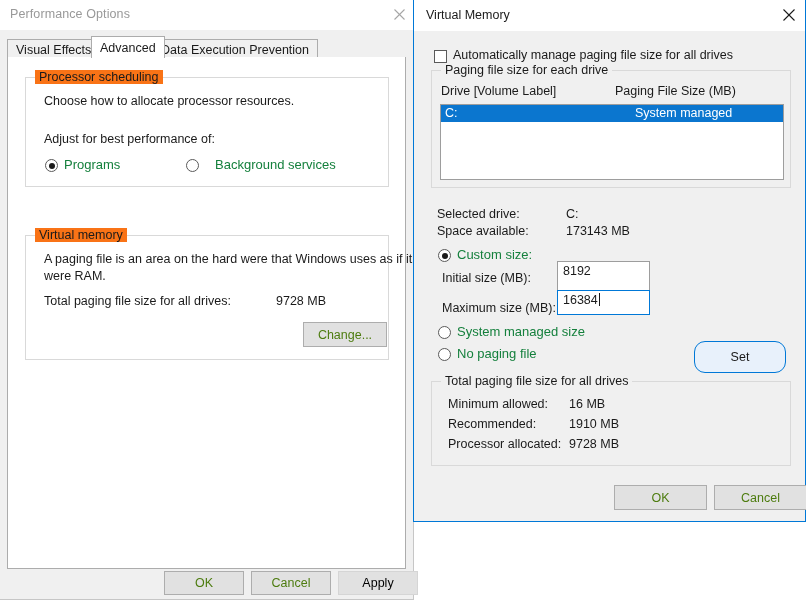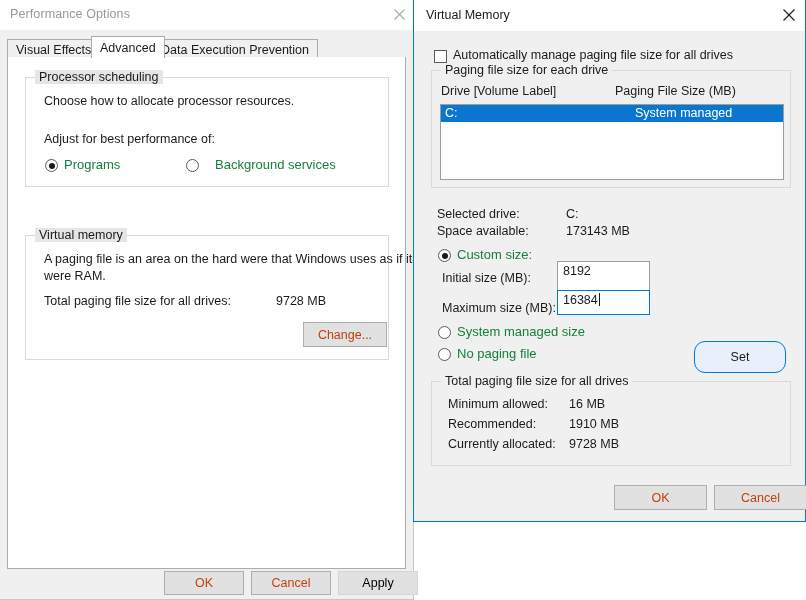--- a/index.html
+++ b/index.html
@@ -117,21 +117,21 @@
   
   .groupbox {
     position: absolute;
     border: 1px solid #d9d9d9;
     box-sizing: border-box;
   }
   .groupbox > .gb-legend {
     position: absolute;
     top: -8px;
     left: 9px;
-    background: #e5e5e5;
+    background: #f97316;
     padding: 0 4px;
     font-size: 12.5px;
     color: #1a1a1a;
     white-space: nowrap;
   }
   .gb-legend.grey-bg { background: #f0f0f0; }
 
   .txt {
     position: absolute;
     font-size: 12.5px;
@@ -176,21 +176,21 @@
     box-sizing: border-box;
   }
 
   
   .btn {
     position: absolute;
     background: #e1e1e1;
     border: 1px solid #adadad;
     box-sizing: border-box;
     font-size: 12.5px;
-    color: #c2410c;
+    color: #4d7c0f;
     display: flex;
     align-items: center;
     justify-content: center;
     white-space: nowrap;
   }
   .btn.disabled { color: #000000; background: #e1e1e1; border-color: #d5d5d5; }
   .btn.default-blue {
     background: #e8f1fb;
     border: 1px solid #0078d7;
     color: #1a1a1a;
@@ -395,20 +395,20 @@
   <div class="radio-label" style="left:43px; top:346px;">No paging file</div>
 
   <div class="btn default-blue" style="left:280px; top:341px; width:92px; height:32px;border-radius:11px;">Set</div>
 
   <div class="groupbox" style="left:17px; top:381px; width:360px; height:85px;">
     <div class="gb-legend grey-bg">Total paging file size for all drives</div>
     <div class="txt" style="left:16px; top:15px;">Minimum allowed:</div>
     <div class="txt" style="left:137px; top:15px;">16 MB</div>
     <div class="txt" style="left:16px; top:35px;">Recommended:</div>
     <div class="txt" style="left:137px; top:35px;">1910 MB</div>
-    <div class="txt" style="left:16px; top:55px;">Currently allocated:</div>
+    <div class="txt" style="left:16px; top:55px;">Processor allocated:</div>
     <div class="txt" style="left:137px; top:55px;">9728 MB</div>
   </div>
 
   <div class="btn" style="left:200px; top:485px; width:93px; height:25px;">OK</div>
   <div class="btn" style="left:300px; top:485px; width:93px; height:25px;">Cancel</div>
 
 </div>
 
 </body></html>

